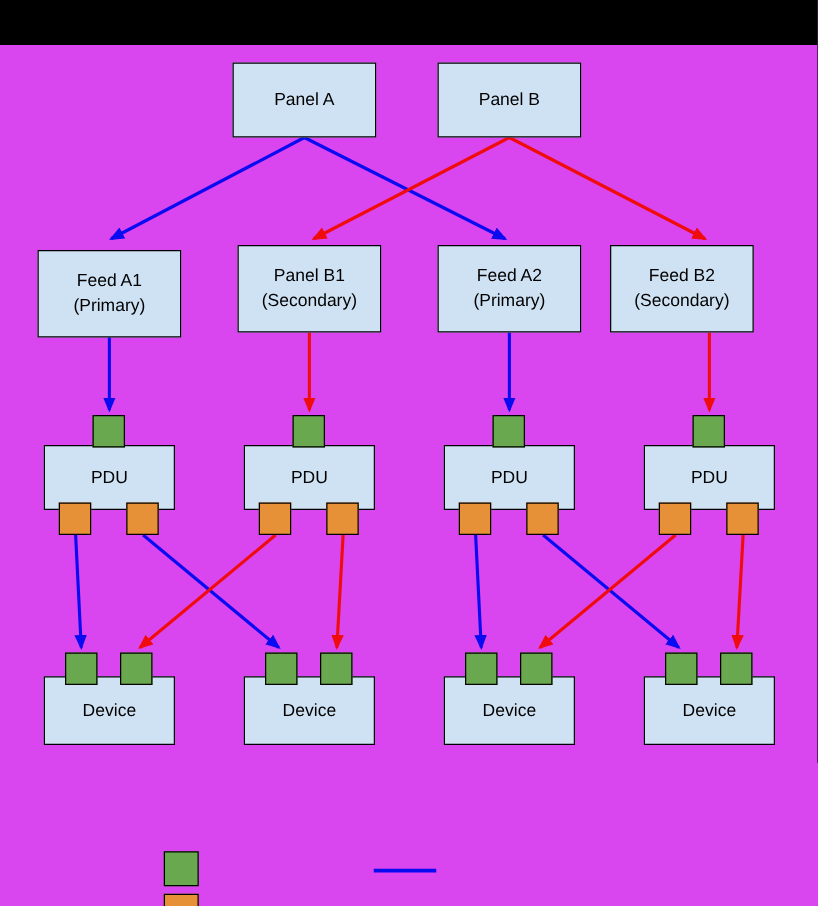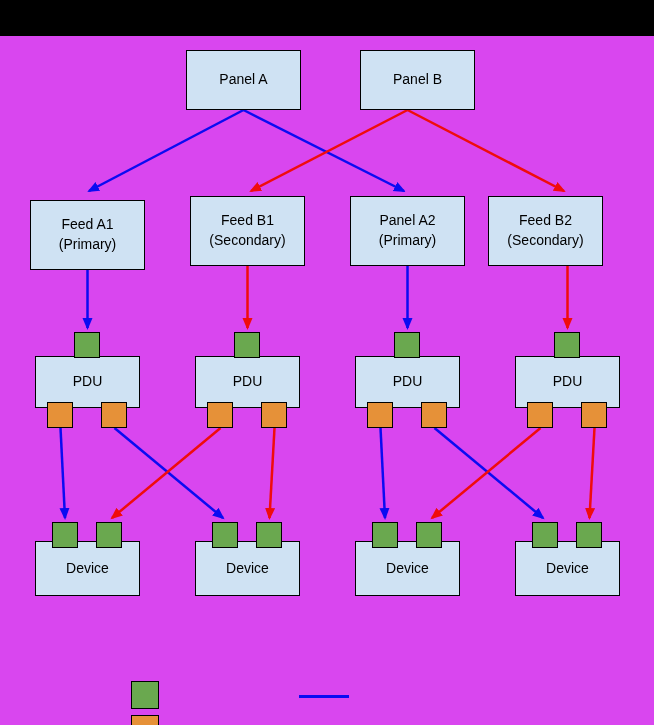--- a/index.html
+++ b/index.html
@@ -59,39 +59,39 @@
 
     <line class="wire blue" x1="380.5" y1="392" x2="385" y2="482" marker-end="url(#mb)"></line>
     <line class="wire blue" x1="434.5" y1="392" x2="543" y2="482" marker-end="url(#mb)"></line>
     <line class="wire red" x1="540.5" y1="392" x2="432" y2="482" marker-end="url(#mr)"></line>
     <line class="wire red" x1="594.5" y1="392" x2="589.5" y2="482" marker-end="url(#mr)"></line>
   </svg>
 
   <div class="box" style="left:186px;top:14px;width:115px;height:60px">
     <span>Panel A</span>
   </div>
-  <div class="box" style="left:360px;top:14px;width:115px;height:60px">
+  <div class="box" style="left:350px;top:14px;width:115px;height:60px">
     <span>Panel B</span>
   </div>
 
   <div class="box" style="left:30px;top:164px;width:115px;height:70px">
     <div>
       <span class="l">Feed A1</span>
       <span class="l">(Primary)</span>
     </div>
   </div>
   <div class="box" style="left:190px;top:160px;width:115px;height:70px">
     <div>
-      <span class="l">Feed B1</span>
+      <span class="l">Panel B1</span>
       <span class="l">(Secondary)</span>
     </div>
   </div>
   <div class="box" style="left:350px;top:160px;width:115px;height:70px">
     <div>
-      <span class="l">Panel A2</span>
+      <span class="l">Feed A2</span>
       <span class="l">(Primary)</span>
     </div>
   </div>
   <div class="box" style="left:488px;top:160px;width:115px;height:70px">
     <div>
       <span class="l">Feed B2</span>
       <span class="l">(Secondary)</span>
     </div>
   </div>
 

